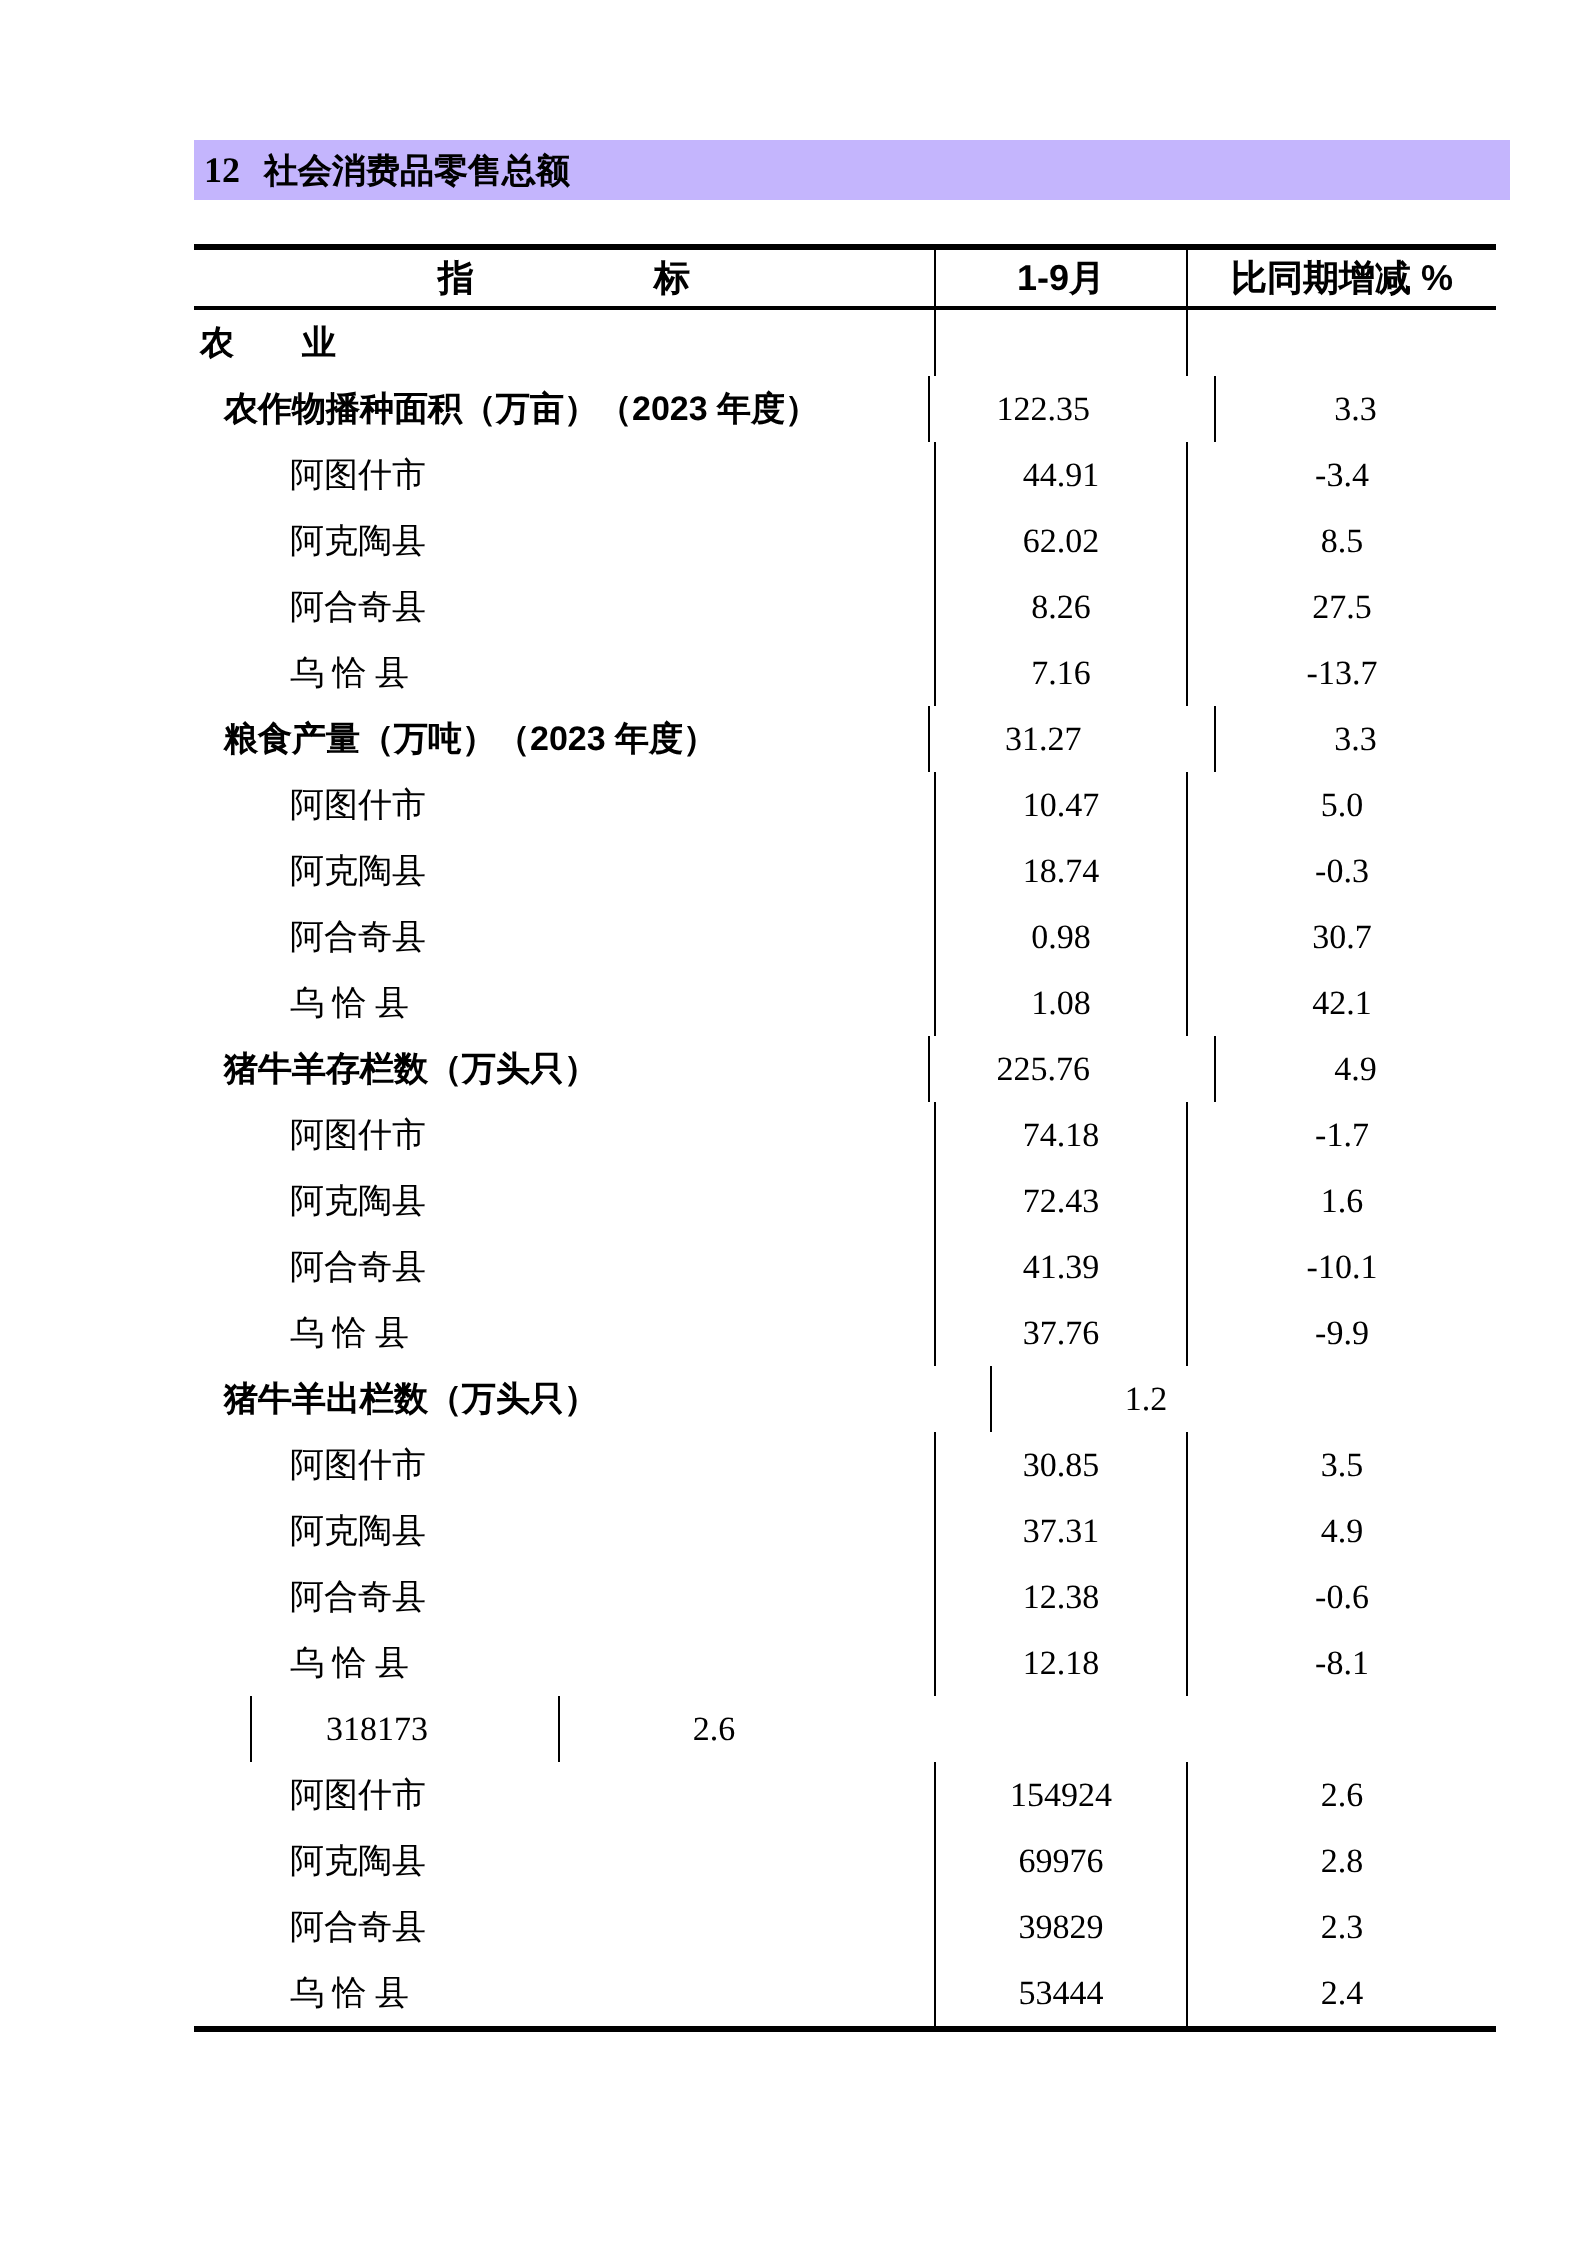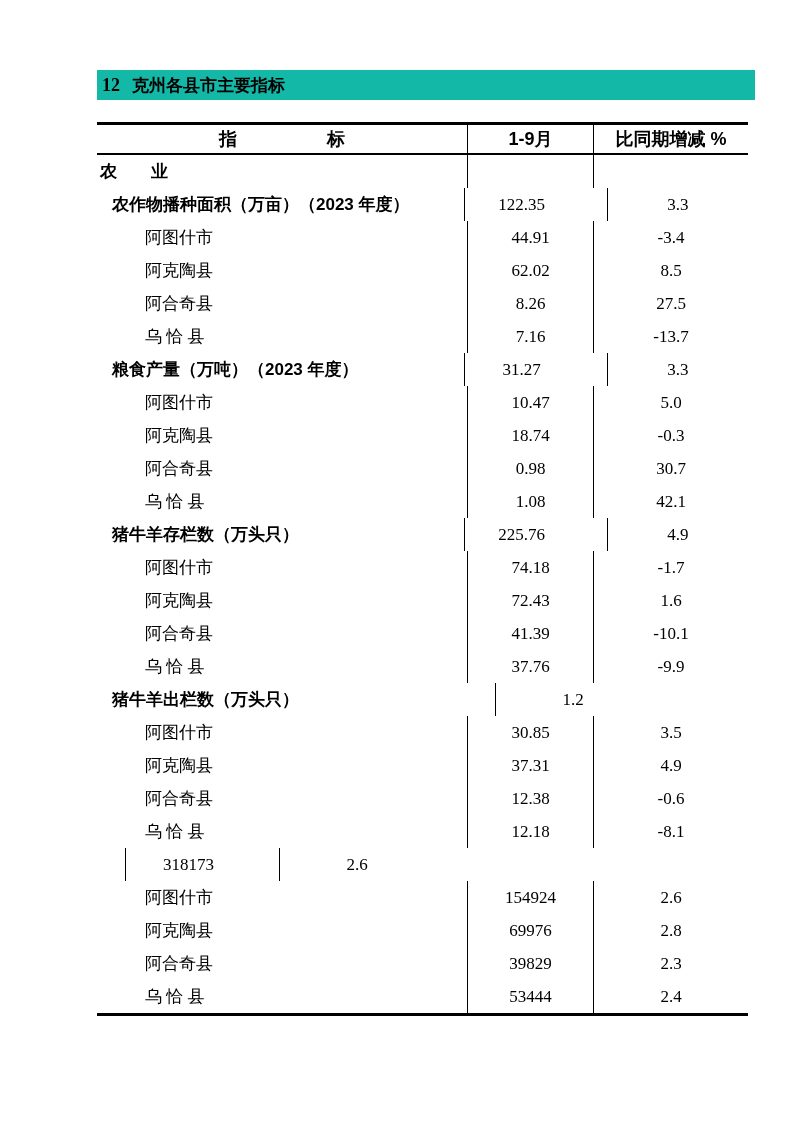--- a/index.html
+++ b/index.html
@@ -7,21 +7,21 @@
     position:relative;
     width:793px;height:1122px;
     background:#ffffff;
     font-family:"Liberation Serif","DejaVu Serif",serif;
     color:#000000;
     overflow:hidden;
   }
   
   .title-bar{
     position:absolute;left:97px;top:70px;width:658px;height:30px;
-    background:#14b8a6;
+    background:#c4b5fd;
     display:flex;align-items:center;
     font-family:"Liberation Sans","DejaVu Sans",sans-serif;
     font-weight:bold;font-size:17px;
     padding-left:5px;box-sizing:border-box;
   }
   .title-bar .sec-num{margin-right:12px;font-family:"Liberation Serif",serif;font-size:18px;}
   
   .stat-table{
     position:absolute;left:97px;top:122px;width:651px;
     border-top:3px solid #000;
@@ -54,21 +54,21 @@
   .grp .c1{padding-left:15px;}
   .cty .c1{padding-left:48px;font-size:17px;text-align:center;}
 </style>
 </head>
 <body>
 
 <div class="page">
 
   <div class="title-bar">
     <span class="sec-num">12</span>
-    <span>克州各县市主要指标</span>
+    <span>社会消费品零售总额</span>
   </div>
 
   <div class="stat-table">
     <div class="tr thead">
       <div class="td c1">指　　　　　标</div>
       <div class="td c2">1-9月</div>
       <div class="td c3">比同期增减 %</div>
     </div>
     <div class="tbody">
 

